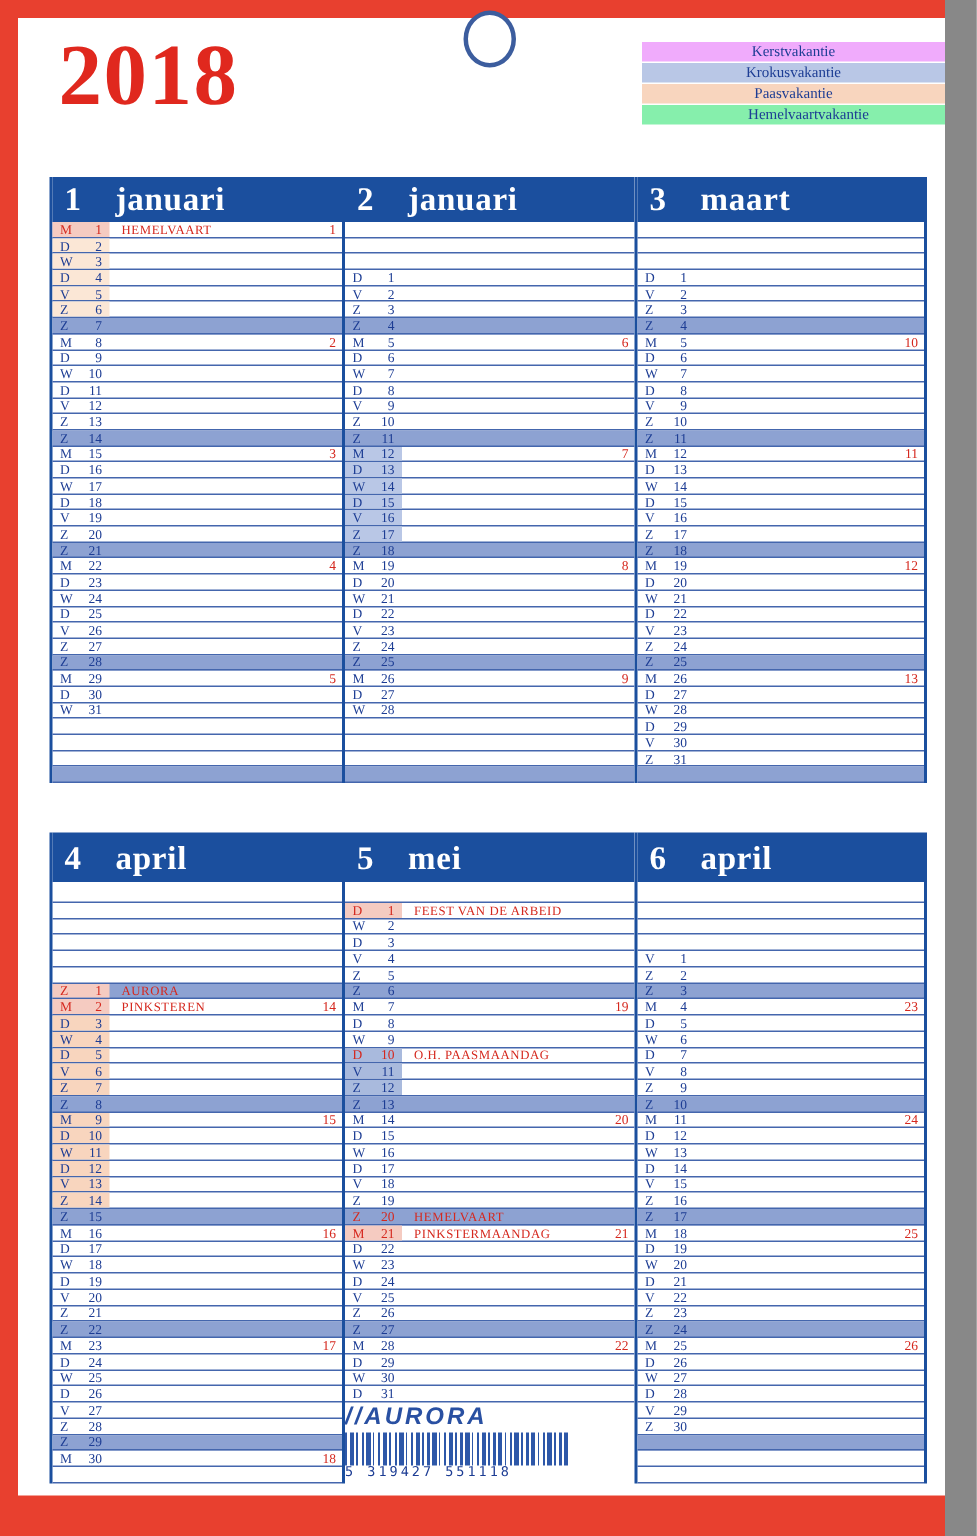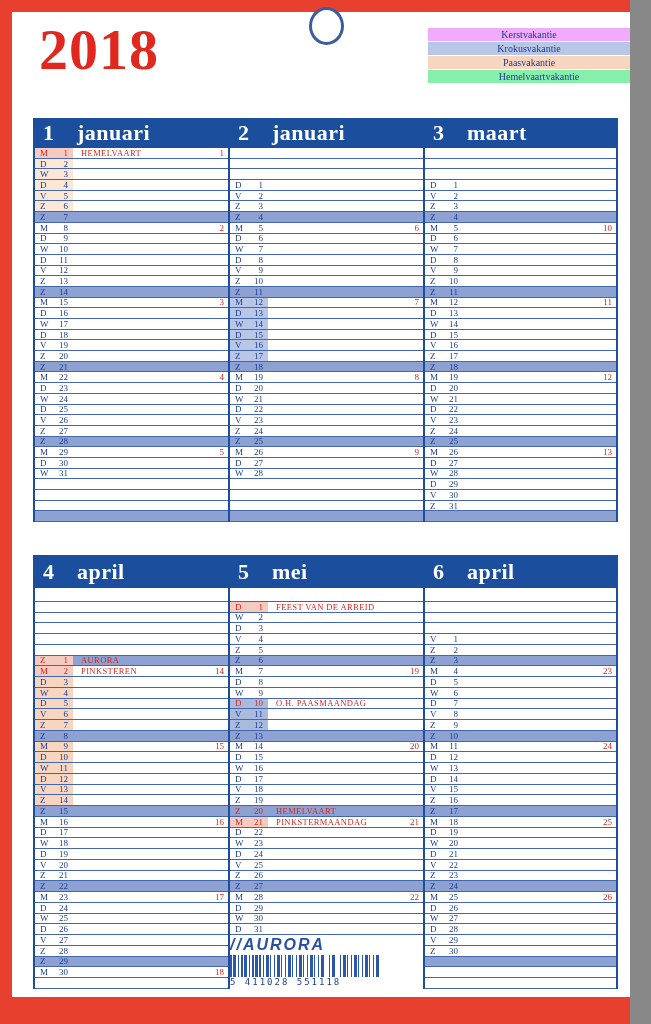--- a/index.html
+++ b/index.html
@@ -1044,21 +1044,21 @@
           </div>
           <div class="row">
             <span class="daycell">
               <span class="dl">D</span>
               <span class="dn">31</span>
             </span>
           </div>
           <div class="brand">
             <div class="logo"><span>//</span><span>AURORA</span></div>
             <div class="bars"></div>
-            <div class="bcnum">5 411028 551118</div>
+            <div class="bcnum">5 319427 551118</div>
           </div>
         </div>
         <div class="month-col">
           <div class="month-header">
             <span class="mnum">6</span>
             <span class="mname">april</span>
           </div>
           <div class="row"></div>
           <div class="row"></div>
           <div class="row"></div>

